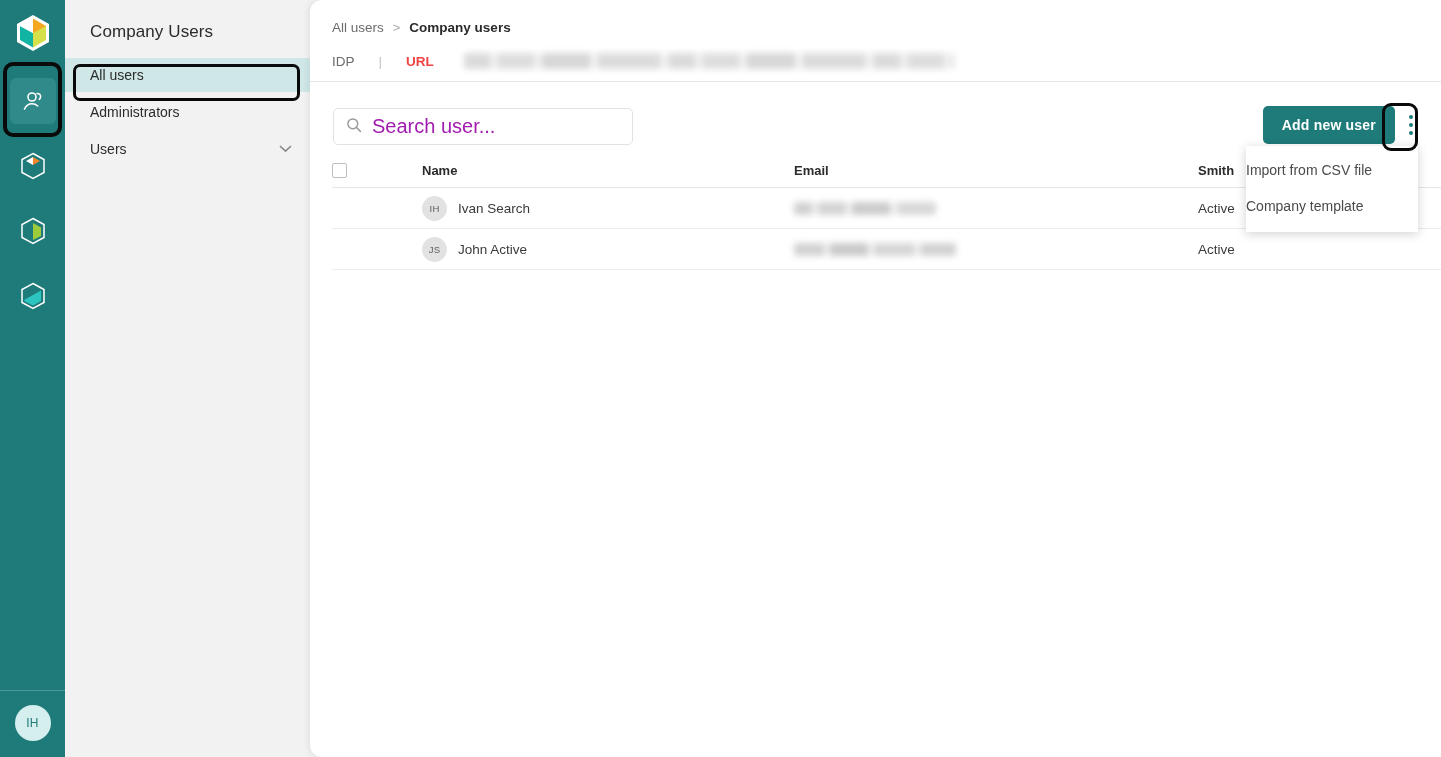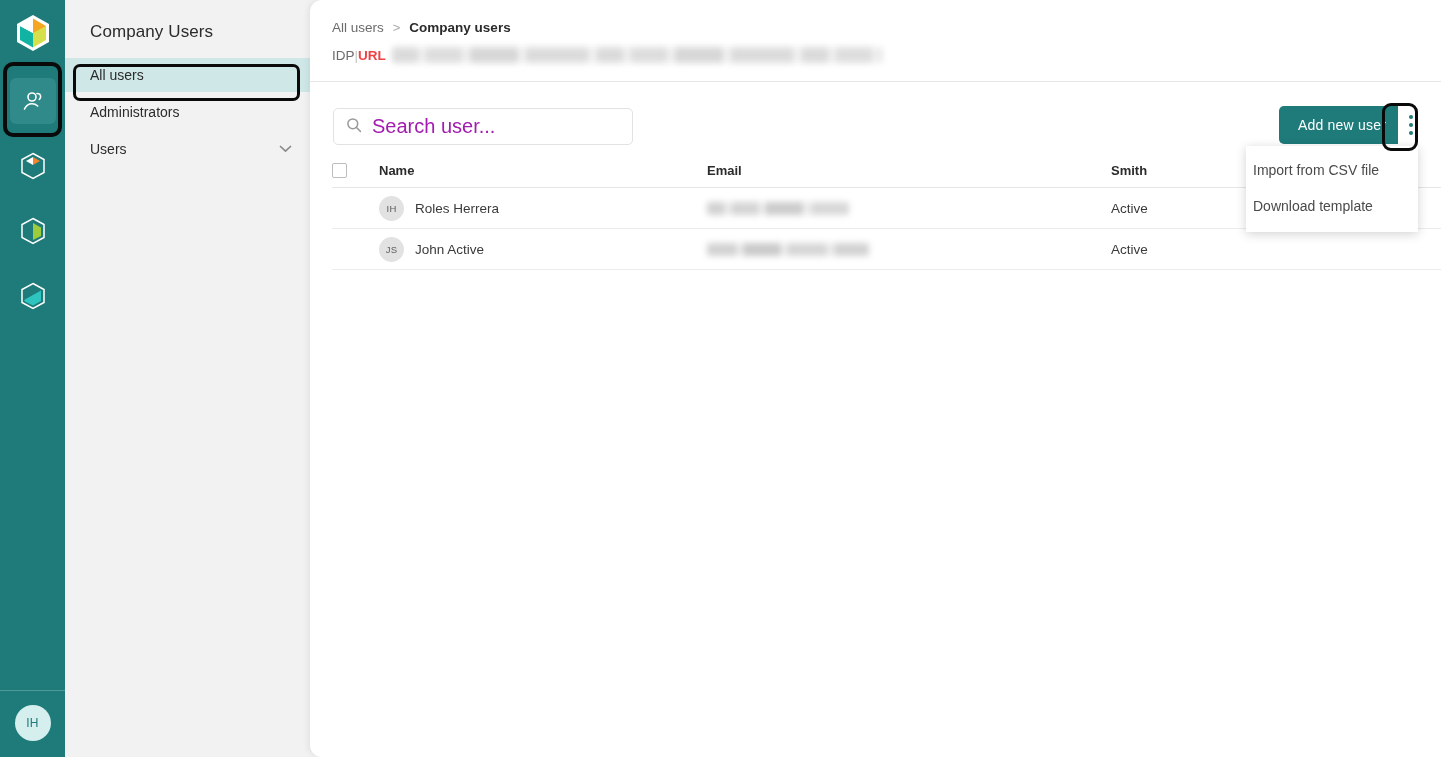--- a/index.html
+++ b/index.html
@@ -100,22 +100,22 @@
     padding: 17px 0 0 22px;
   }
   .breadcrumb {
     display: flex; align-items: center; gap: 9px;
     font-size: 13.5px; height: 20px;
   }
   .bc-link { color: #6b6b6b; cursor: pointer; }
   .bc-sep { color: #a9a9a9; font-size: 13px; }
   .bc-current { color: #2b2b2b; font-weight: bold; }
   .idp-row {
-    display: flex; align-items: center; gap: 0;
-    margin-top: 10px;
+    display: flex; align-items: center; gap: 24px;
+    margin-top: 16px;
     font-size: 13.5px;
   }
   .idp-label { color: #6b6b6b; }
   .idp-pipe { color: #c3c3c3; }
   .idp-url-label { color: #ef4444; font-weight: bold; }
   .redacted {
     display: inline-block;
     height: 16px;
     width: 490px;
     margin-left: 6px;
@@ -146,25 +146,25 @@
     width: 300px; height: 37px;
     border: 1px solid #e2e2e2;
     border-radius: 5px;
     background: #fff;
     display: flex; align-items: center;
     padding: 0 12px;
     gap: 10px;
   }
   .search-ph { color: #a21caf; font-size: 20px; }
   .btn-primary {
-    position: absolute; right: 36px; top: 24px;
+    position: absolute; right: 46px; top: 24px;
     height: 38px;
     background: #1f7a7a;
     color: #ffffff;
-    font-size: 14px; font-weight: normal;
+    font-size: 14px; font-weight: bold;
     border: none; border-radius: 5px;
     padding: 0 19px;
     cursor: pointer;
     letter-spacing: .2px;
   }
   .kebab {
     position: absolute; right: 18px; top: 24px;
     width: 25px; height: 38px;
     background: #ffffff;
     display: flex; flex-direction: column;
@@ -193,21 +193,21 @@
     left: 936px; top: 146px;
     width: 172px;
     background: #ffffff;
     box-shadow: 0 2px 10px rgba(0,0,0,.18);
     z-index: 30;
     padding: 6px 0 8px 0;
   }
   .menu-item {
     height: 36px;
     display: flex; align-items: center;
-    padding: 0 7px;
+    padding: 0 0;
     font-size: 14px; color: #4a4a4a;
     cursor: pointer;
     white-space: nowrap;
   }
 
   
   .table { padding: 0 0 0 22px; }
   .thead {
     display: flex; align-items: center;
     height: 34px;
@@ -215,21 +215,21 @@
     font-size: 13px; color: #2b2b2b; font-weight: bold;
   }
   .trow {
     display: flex; align-items: center;
     height: 41px;
     border-bottom: 1px solid #ececec;
     font-size: 13.5px; color: #3a3a3a;
   }
   .trow:last-child { border-bottom: 1px solid #ececec; }
   .c-check { width: 47px; display: flex; align-items: center; }
-  .c-name  { width: 328px; display: flex; align-items: center; gap: 11px; }
+  .c-name  { width: 372px; display: flex; align-items: center; gap: 11px; margin-left: 43px; }
   .c-email { width: 404px; display: flex; align-items: center; }
   .c-status{ width: 150px; }
   .chk {
     width: 15px; height: 15px;
     border: 1px solid #bdbdbd; border-radius: 2px;
     background: #fff; cursor: pointer;
   }
   .avatar {
     width: 25px; height: 25px; border-radius: 50%;
     background: #e2e2e2; color: #5b5b5b;
@@ -403,21 +403,21 @@
         <div class="c-email">Email</div>
         <div class="c-status">Smith</div>
       </div>
 
       <div class="trow">
         <div class="c-check"></div>
         <div class="c-name">
           <span class="avatar">
             <span>IH</span>
           </span>
-          <span>Roles Herrera</span>
+          <span>Ivan Search</span>
         </div>
         <div class="c-email">
           <span class="email-blur a"></span>
         </div>
         <div class="c-status">Active</div>
       </div>
 
       <div class="trow">
         <div class="c-check"></div>
         <div class="c-name">
@@ -429,21 +429,21 @@
         <div class="c-email">
           <span class="email-blur b"></span>
         </div>
         <div class="c-status">Active</div>
       </div>
 
     </div>
 
     <div class="menu">
       <div class="menu-item">Import from CSV file</div>
-      <div class="menu-item">Download template</div>
+      <div class="menu-item">Company template</div>
     </div>
 
     <div class="annot-kebab"></div>
 
   </div>
 
   <div class="annot-rail"></div>
   <div class="annot-nav"></div>
 
 </div>

